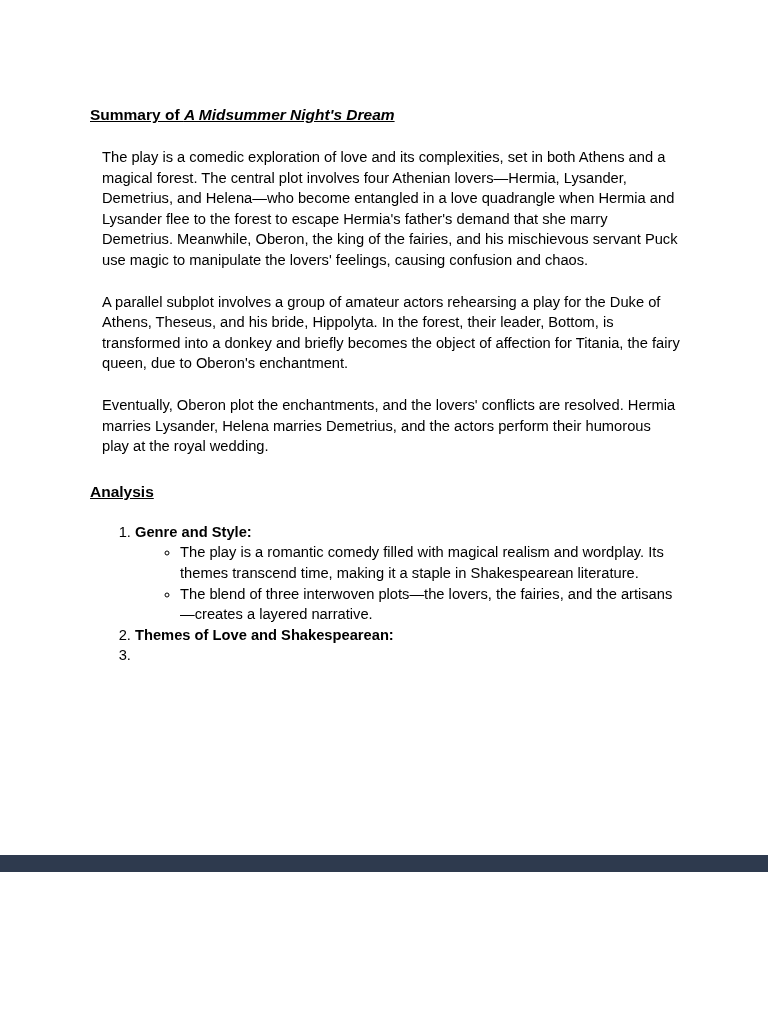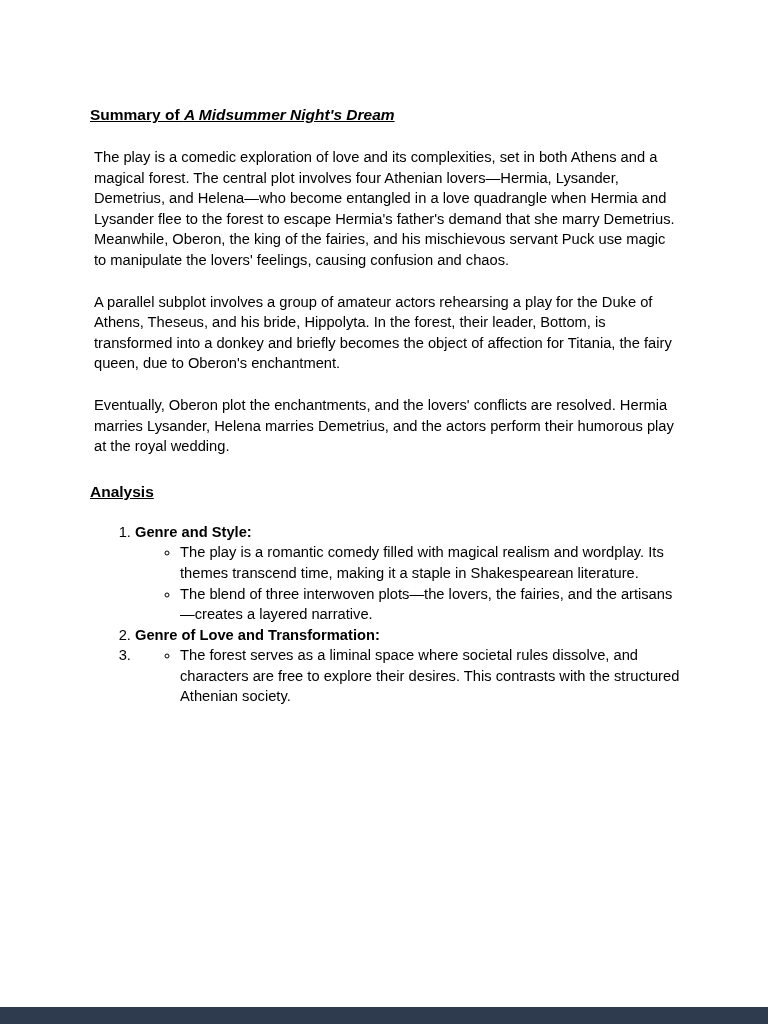--- a/index.html
+++ b/index.html
@@ -4,42 +4,42 @@
 <style>
   html, body { margin: 0; padding: 0; }
   body {
     background: #ffffff;
     font-family: "Liberation Sans", sans-serif;
     color: #000000;
   }
   .page {
     position: relative;
     width: 768px;
-    height: 1024px;
+    height: 872px;
     background: #ffffff;
     overflow: hidden;
   }
   .doc-content {
     position: absolute;
     top: 104px;
     left: 90px;
     width: 590px;
     font-size: 14.7px;
     line-height: 20.6px;
   }
   h1.doc-heading, h2.doc-heading {
     font-size: 15.5px;
     font-weight: bold;
     text-decoration: underline;
     margin: 0 0 22px 0;
     line-height: 21px;
   }
   h2.doc-heading { margin-top: 24px; margin-bottom: 20px; }
   .title-italic { font-style: italic; }
-  p.doc-paragraph { margin: 0 0 21px 4px; }
+  p.doc-paragraph { margin: 0 0 21px 12px; }
   ol.analysis-list {
     margin: 0;
     padding-left: 45px;
     list-style-type: decimal;
   }
   ol.analysis-list > li { margin: 0; }
   ol.analysis-list > li > .list-label { font-weight: bold; }
   ul.sub-list {
     margin: 0;
     padding-left: 45px;
@@ -71,25 +71,22 @@
 
     <ol class="analysis-list">
       <li>
         <span class="list-label">Genre and Style:</span>
         <ul class="sub-list">
           <li>The play is a romantic comedy filled with magical realism and wordplay. Its themes transcend time, making it a staple in Shakespearean literature.</li>
           <li>The blend of three interwoven plots—the lovers, the fairies, and the artisans—creates a layered narrative.</li>
         </ul>
       </li>
       <li>
-        <span class="list-label">Genre of Love and Transformation:</span>
+        <span class="list-label">Themes of Love and Shakespearean:</span>
       </li>
       <li>
-        <ul class="sub-list">
-          <li>The forest serves as a liminal space where societal rules dissolve, and characters are free to explore their desires. This contrasts with the structured Athenian society.</li>
-        </ul>
       </li>
     </ol>
 
   </div>
 
   <div class="viewer-bottom-bar"></div>
 </div>
 
 </body></html>

